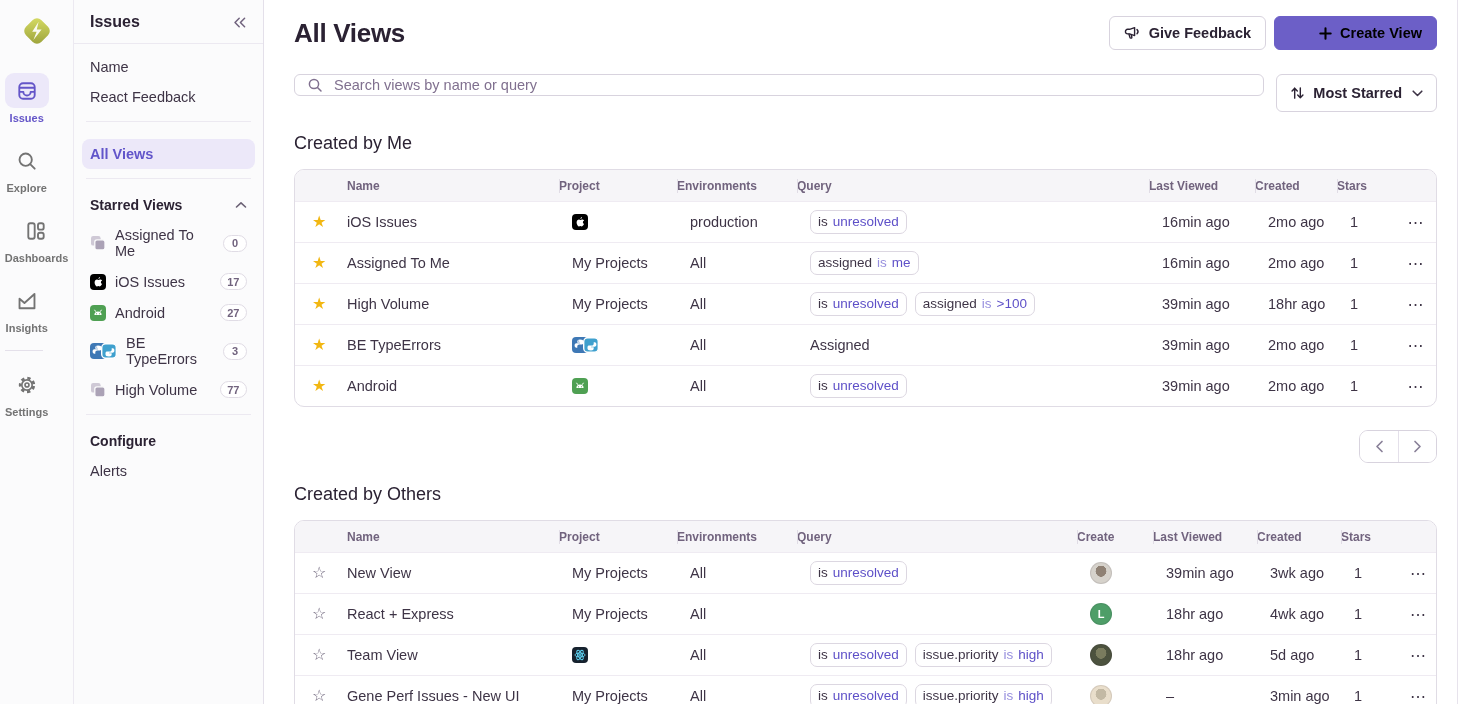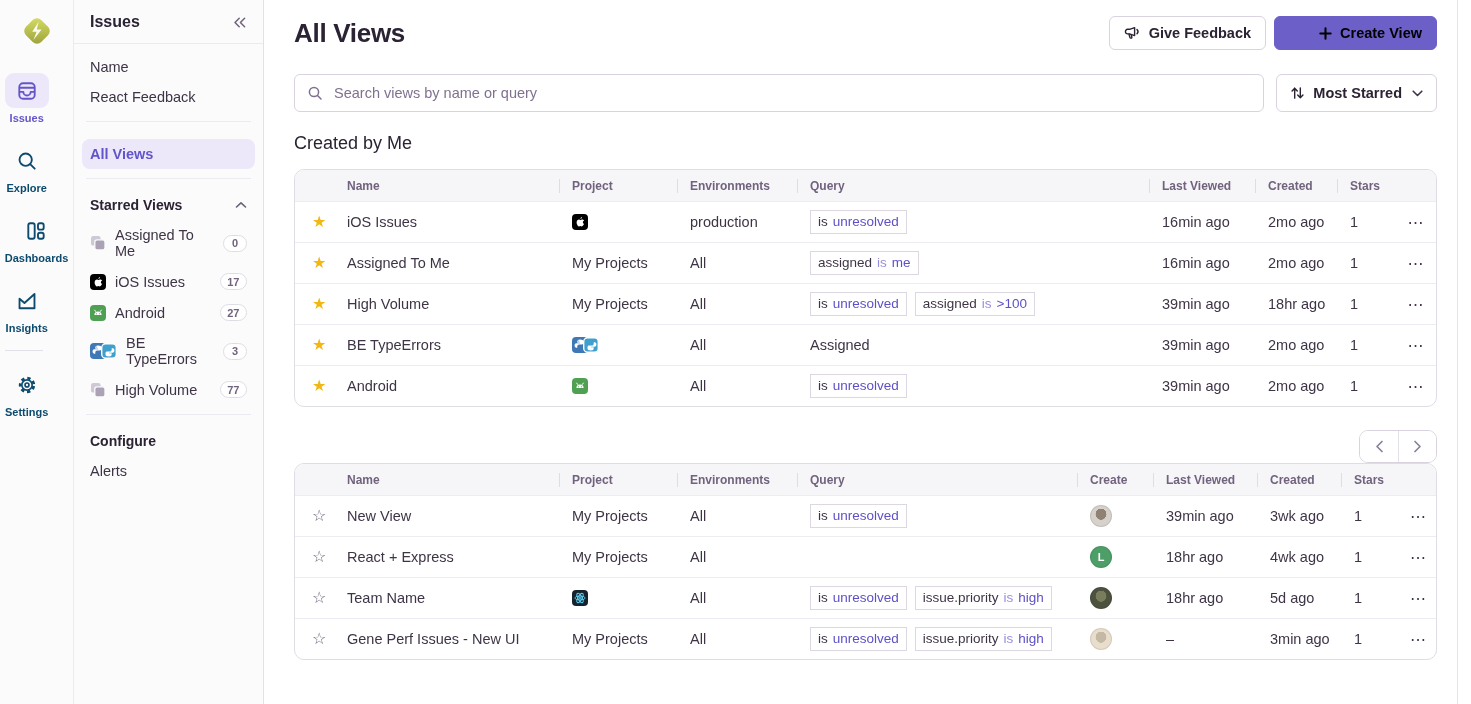--- a/index.html
+++ b/index.html
@@ -3,21 +3,21 @@
 <meta charset="utf-8">
 <style>
   html,body{margin:0;padding:0;background:#fff;}
   body{width:1471px;height:704px;overflow:hidden;font-family:"Liberation Sans",sans-serif;color:#3E3446;}
   .app{display:flex;width:1471px;height:704px;}
   .icon{display:inline-flex;align-items:center;justify-content:center;flex-shrink:0;}
 
   
   .rail{width:74px;background:#fbfbfc;border-right:1px solid #ece9f1;display:flex;flex-direction:column;align-items:center;padding-top:13px;box-sizing:border-box;flex-shrink:0;}
   .logo{width:36px;height:36px;margin-bottom:24px;cursor:pointer;}
-  .rail-item{display:flex;flex-direction:column;align-items:center;gap:4px;margin-bottom:19px;background:none;border:none;cursor:pointer;color:#0c4a6e;padding:0;font-family:inherit;}
+  .rail-item{display:flex;flex-direction:column;align-items:center;gap:4px;margin-bottom:19px;background:none;border:none;cursor:pointer;color:#737373;padding:0;font-family:inherit;}
   .rail-item .box{width:44px;height:35px;display:flex;align-items:center;justify-content:center;border-radius:9px;}
   .rail-item.active{color:#6455C8;}
   .rail-item.active .box{background:#ECE8F9;}
   .rail-label{font-size:11px;font-weight:700;}
   .rail-divider{width:38px;height:1px;background:#e4e0ea;margin:-3px 0 16px;}
 
   
   .sidebar{width:190px;background:#fbfbfc;border-right:1px solid #e4e0ea;box-sizing:border-box;flex-shrink:0;display:flex;flex-direction:column;}
   .sb-head{display:flex;justify-content:space-between;align-items:center;padding:13px 16px 12px 16px;border-bottom:1px solid #ece9f1;}
   .sb-title{font-size:16px;font-weight:700;color:#2B2233;}
@@ -32,45 +32,45 @@
 
   
   .main{flex:1;display:flex;flex-direction:column;padding:0 20px 0 30px;box-sizing:border-box;overflow:hidden;background:#fff;}
   .gutter{width:13px;border-left:1px solid #e7e3ec;background:#fff;flex-shrink:0;}
   .page-head{display:flex;justify-content:space-between;align-items:center;margin-top:16px;}
   .page-title{font-size:26px;font-weight:700;color:#2B2233;margin:0;letter-spacing:-0.3px;}
   .head-actions{display:flex;gap:8px;}
   .btn{height:34px;display:inline-flex;align-items:center;gap:8px;border-radius:6px;font-size:14.5px;font-weight:700;padding:0 14px;cursor:pointer;border:1px solid #D8D3DE;background:#fff;color:#2B2233;font-family:inherit;box-sizing:border-box;}
   .btn.primary{background:#6C5FC7;border-color:#6C5FC7;color:#000000;padding-left:44px;}
   .toolbar{display:flex;gap:12px;margin-top:24px;}
-  .search{flex:1;height:38px;border:1px solid #D8D3DE;border-radius:6px;display:flex;align-items:center;padding:0 12px;gap:9px;background:#fff;box-sizing:border-box;color:#80708F;}
+  .search{flex:1;height:22px;border:1px solid #D8D3DE;border-radius:6px;display:flex;align-items:center;padding:0 12px;gap:9px;background:#fff;box-sizing:border-box;color:#80708F;}
   .search input{border:none;outline:none;flex:1;font-size:14.5px;font-family:inherit;color:#2B2233;background:transparent;}
   .search input::placeholder{color:#80708F;}
   .sort-btn{height:38px;padding:0 13px;}
   .sort-btn .chev{color:#3E3446;margin-left:2px;}
 
   .section-title{font-size:18px;font-weight:400;color:#2B2233;margin:21px 0 15px;}
   .table{border:1px solid #E0DCE5;border-radius:10px;background:#fff;overflow:hidden;}
   .tr{display:grid;align-items:center;height:40px;border-top:1px solid #EFEBF2;}
   .tr.head{height:31px;background:#F6F5F8;border-top:none;color:#71637E;font-size:12px;font-weight:700;}
   .sec-mine .tr{grid-template-columns:52px 212px 118px 120px 352px 106px 82px 56px 1fr;}
   .sec-others .tr{grid-template-columns:52px 212px 118px 120px 280px 76px 104px 84px 56px 1fr;}
   .td,.th{padding-right:10px;white-space:nowrap;overflow:hidden;box-sizing:border-box;}
-  .th{position:relative;padding-left:13px;}
+  .th{position:relative;}
   .th.nosep{padding-left:0;}
   .th.sep::before{content:"";position:absolute;left:0;top:50%;transform:translateY(-50%);width:1px;height:15px;background:#E0DCE5;}
   .td{padding-left:13px;font-size:14.5px;color:#3E3446;}
   .td.c-star,.td.c-name{padding-left:0;}
   .star-btn{font-size:16px;background:none;border:none;cursor:pointer;padding:0 0 0 17px;line-height:1;}
   .star-btn.filled{color:#F2B712;}
   .star-btn.outline{color:#6F667C;}
   .name-link{color:#3E3446;border-bottom:1px dotted #ACA3B8;padding-bottom:1px;cursor:pointer;}
   .time{border-bottom:1px dotted #ACA3B8;padding-bottom:1px;}
   .td.c-query{display:flex;align-items:center;gap:8px;}
-  .chip{display:inline-flex;gap:5px;border:1px solid #DCD7E1;border-radius:0;padding:2.5px 7px;font-size:13.5px;flex-shrink:0;background:#fff;line-height:1.25;}
+  .chip{display:inline-flex;gap:5px;border:1px solid #DCD7E1;border-radius:7px;padding:2.5px 7px;font-size:13.5px;flex-shrink:0;background:#fff;line-height:1.25;}
   .tok.key{color:#3E3446;}
   .tok.op{color:#978FDE;}
   .tok.val{color:#5E50C8;}
   .proj-cluster{display:flex;align-items:center;}
   .pico.overlap{margin-left:-5px;}
   .avatar{width:22px;height:22px;border-radius:50%;display:flex;align-items:center;justify-content:center;font-size:11px;font-weight:700;color:#fff;box-shadow:inset 0 0 0 1px rgba(43,34,51,.10);}
   .menu-btn{background:none;border:none;font-size:16px;color:#3E3446;cursor:pointer;letter-spacing:1px;padding:0;width:100%;text-align:center;font-family:inherit;}
   .pagination{display:flex;justify-content:flex-end;margin-top:23px;}
   .pg{display:flex;border:1px solid #D8D3DE;border-radius:9px;overflow:hidden;background:#fff;}
   .pg button{width:38px;height:31px;background:#fff;border:none;cursor:pointer;color:#8A8199;display:flex;align-items:center;justify-content:center;}
@@ -461,20 +461,21 @@
                 <span class="icon ">
                   <svg width="9" height="13" viewBox="0 0 9 13" fill="none" stroke="currentColor" stroke-width="1.7" stroke-linecap="round" stroke-linejoin="round">
                     <path d="M2 1.5l5 5-5 5"></path>
                   </svg>
                 </span>
               </button>
             </div>
           </div>
         </section>
         <section class="sec-others">
+          <h2 class="section-title">Created by Others</h2>
           <div class="table">
             <div class="tr head">
               <div class="th nosep c-star"></div>
               <div class="th c-name nosep">Name</div>
               <div class="th c-project sep">Project</div>
               <div class="th c-environments sep">Environments</div>
               <div class="th c-query sep">Query</div>
               <div class="th c-creator sep">Create</div>
               <div class="th c-last_viewed sep">Last Viewed</div>
               <div class="th c-created sep">Created</div>
@@ -509,21 +510,21 @@
               <div class="td c-creator">
                 <div class="avatar" style="background: rgb(78, 158, 104);">L</div>
               </div>
               <div class="td c-last_viewed"><span class="time">18hr ago</span></div>
               <div class="td c-created"><span class="time">4wk ago</span></div>
               <div class="td c-stars"><span>1</span></div>
               <div class="td c-menu"><button class="menu-btn">⋯</button></div>
             </div>
             <div class="tr">
               <div class="td c-star"><button class="star-btn outline">☆</button></div>
-              <div class="td c-name"><span class="name-link">Team Name</span></div>
+              <div class="td c-name"><span class="name-link">Team View</span></div>
               <div class="td c-project">
                 <span class="proj-cluster">
                   <span class="icon pico">
                     <svg width="16" height="16" viewBox="0 0 16 16">
                       <rect width="16" height="16" rx="4" fill="#16222E"></rect>
                       <g stroke="#5ED3F3" stroke-width=".9" fill="none">
                         <ellipse cx="8" cy="8" rx="5.2" ry="2"></ellipse>
                         <ellipse cx="8" cy="8" rx="5.2" ry="2" transform="rotate(60 8 8)"></ellipse>
                         <ellipse cx="8" cy="8" rx="5.2" ry="2" transform="rotate(120 8 8)"></ellipse>
                       </g>

